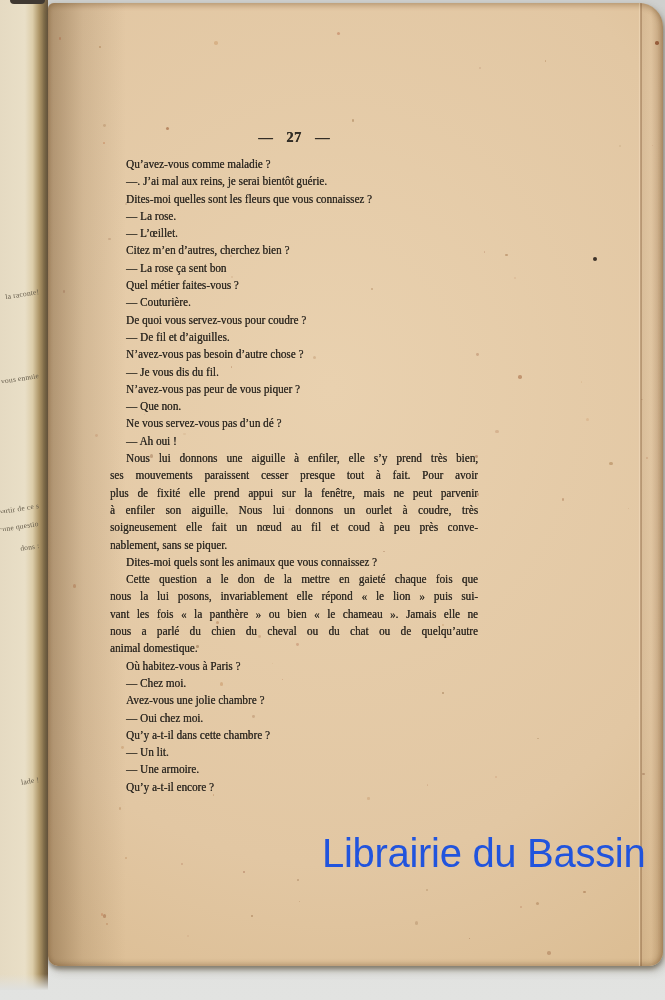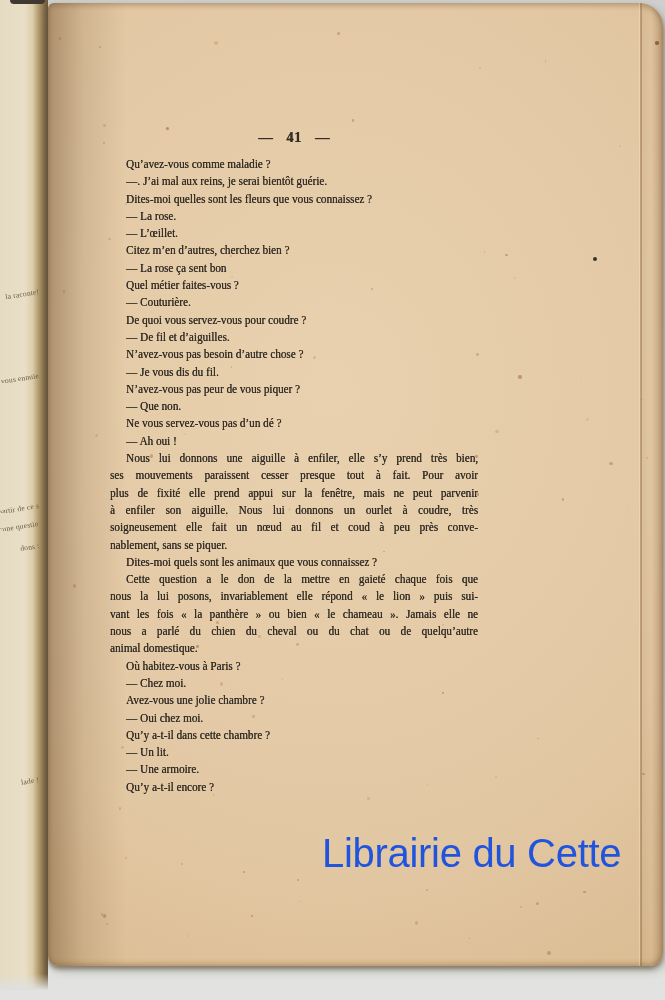--- a/index.html
+++ b/index.html
@@ -189,21 +189,21 @@
         <div class="spot" style="left: 55.4022px; top: 139.38px; height: 1.154px; width: 1.154px; background: rgba(186, 105, 59, 0.325);"></div>
         <div class="spot" style="left: 168.103px; top: 617.904px; height: 3.21937px; width: 3.21937px; background: rgba(155, 95, 49, 0.373);"></div>
         <div class="spot" style="left: 428.619px; top: 490.319px; height: 2.79212px; width: 2.79212px; background: rgba(130, 76, 41, 0.38);"></div>
         <div class="spot" style="left: 545px; top: 254px; height: 4.4px; width: 4.4px; background: rgb(62, 51, 42);"></div>
         <div class="spot" style="left: 607px; top: 38px; height: 3.6px; width: 3.6px; background: rgba(138, 74, 40, 0.8);"></div>
         <div class="spot" style="left: 118px; top: 124px; height: 3.2px; width: 3.2px; background: rgba(150, 85, 45, 0.55);"></div>
         <div class="spot" style="left: 470px; top: 372px; height: 3.6px; width: 3.6px; background: rgba(150, 85, 45, 0.45);"></div>
       </div>
   </div>
 
-  <div class="page-header">— 41 —</div>
+  <div class="page-header">— 27 —</div>
   <div class="textblock" id="textblock">
       <div class="ln ind">Qu’avez-vous comme maladie ?</div>
       <div class="ln ind">—. J’ai mal aux reins, je serai bientôt guérie.</div>
       <div class="ln ind">Dites-moi quelles sont les fleurs que vous connaissez ?</div>
       <div class="ln ind">— La rose.</div>
       <div class="ln ind">— L’œillet.</div>
       <div class="ln ind">Citez m’en d’autres, cherchez bien ?</div>
       <div class="ln ind">— La rose ça sent bon</div>
       <div class="ln ind">Quel métier faites-vous ?</div>
       <div class="ln ind">— Couturière.</div>
@@ -229,14 +229,14 @@
       <div class="ln">animal domestique.</div>
       <div class="ln ind">Où habitez-vous à Paris ?</div>
       <div class="ln ind">— Chez moi.</div>
       <div class="ln ind">Avez-vous une jolie chambre ?</div>
       <div class="ln ind">— Oui chez moi.</div>
       <div class="ln ind">Qu’y a-t-il dans cette chambre ?</div>
       <div class="ln ind">— Un lit.</div>
       <div class="ln ind">— Une armoire.</div>
       <div class="ln ind">Qu’y a-t-il encore ?</div>
     </div>
-  <div class="watermark" id="watermark" style="color: rgb(26, 80, 224);">Librairie du Cette</div>
+  <div class="watermark" id="watermark" style="color: rgb(26, 80, 224);">Librairie du Bassin</div>
 </div>
 
 </body></html>

